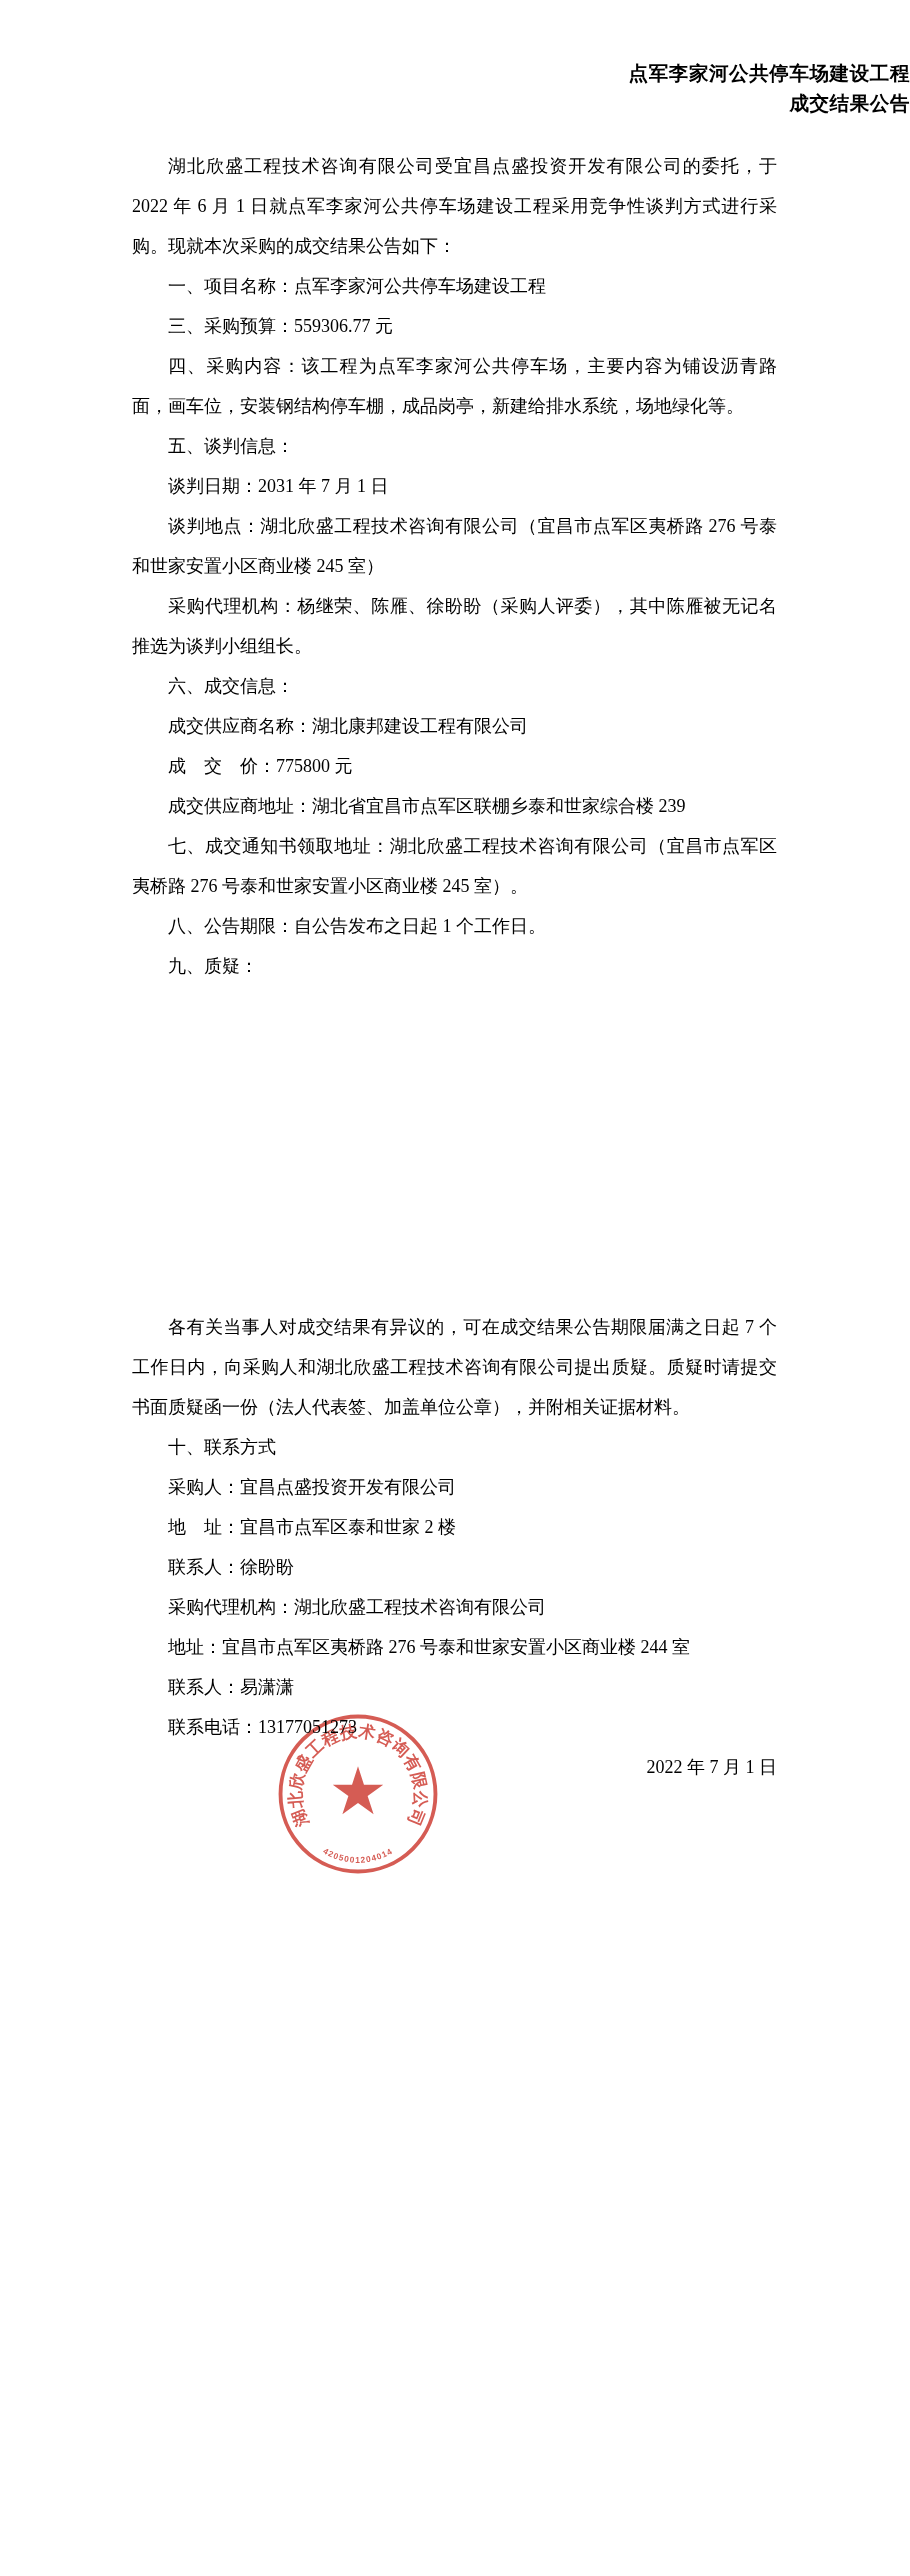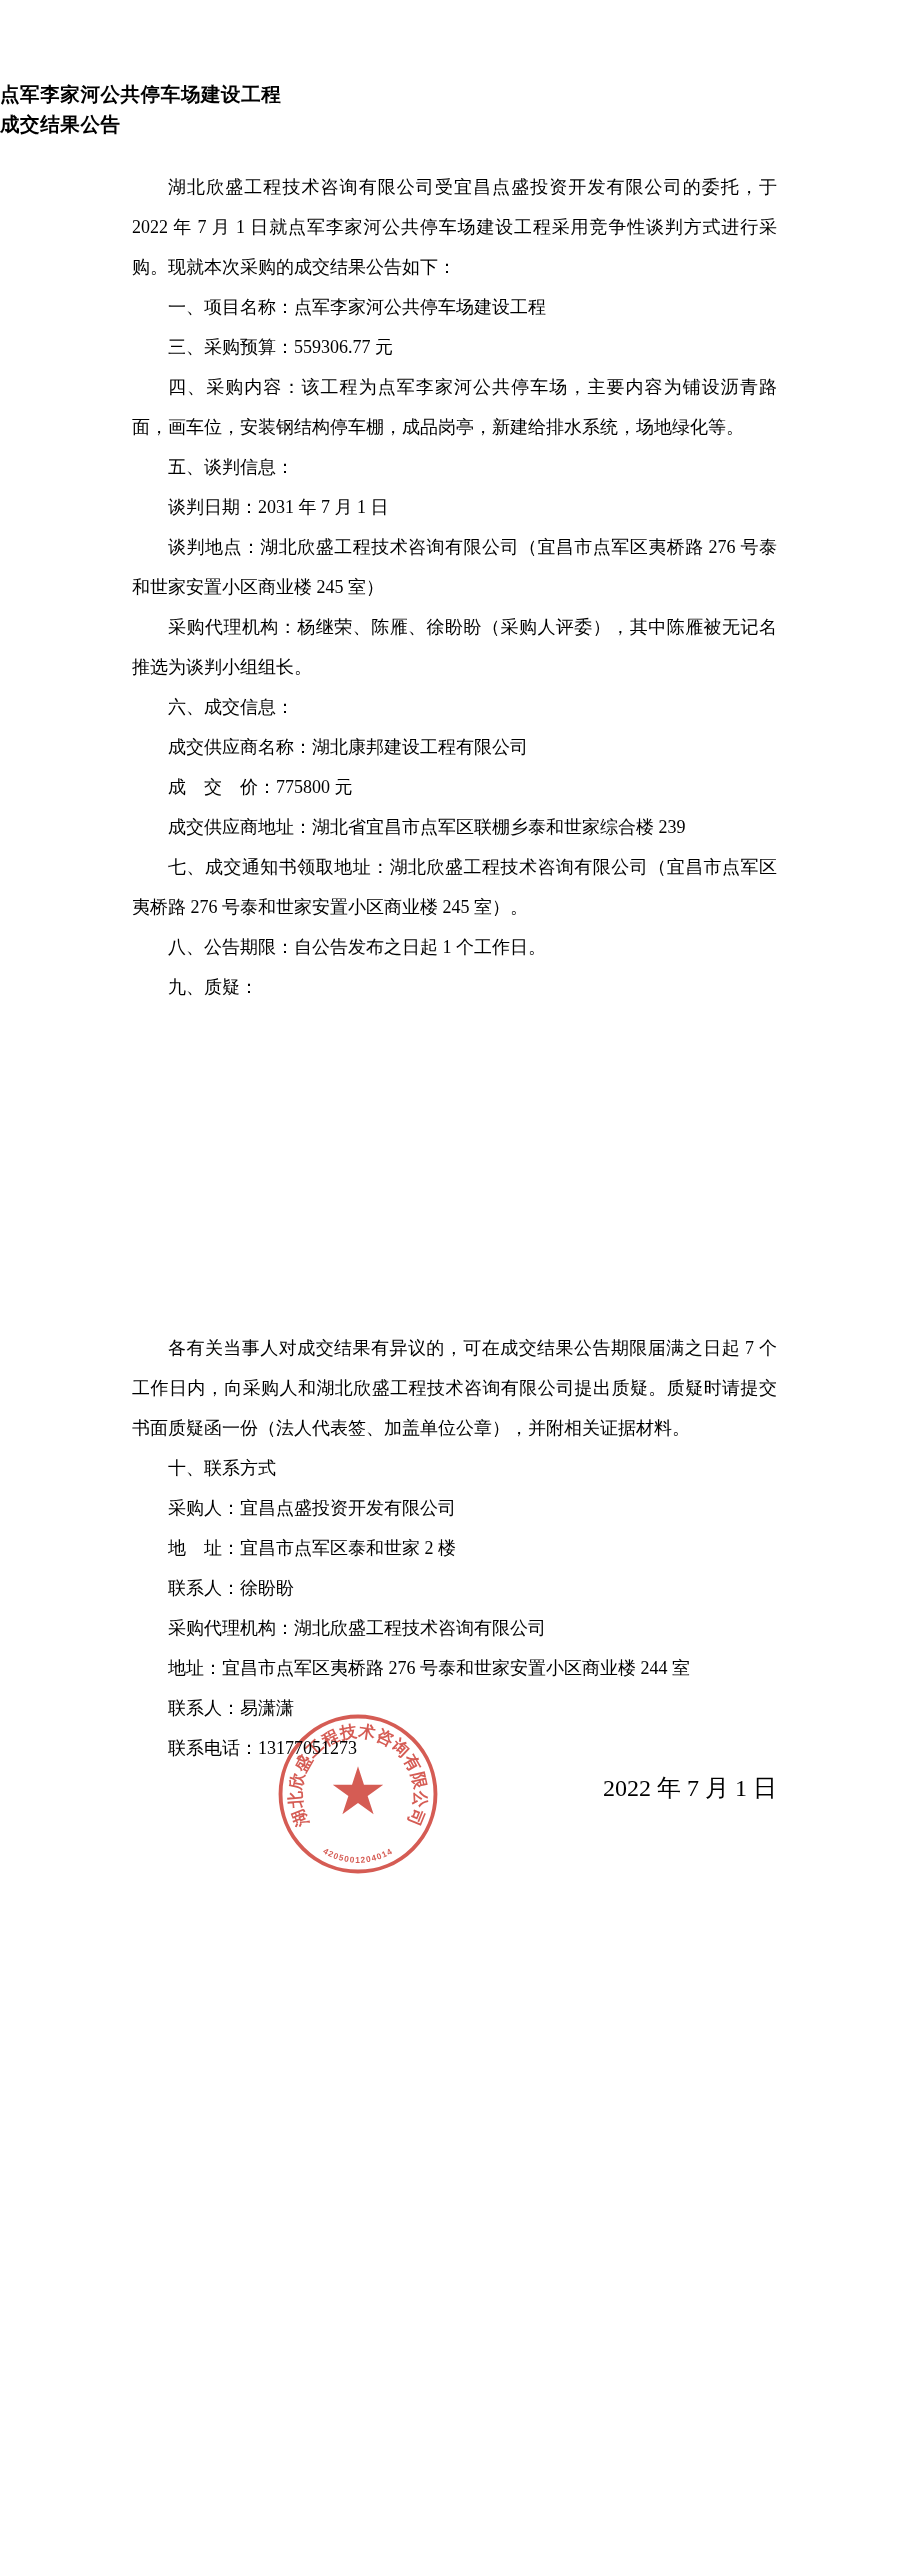--- a/index.html
+++ b/index.html
@@ -14,22 +14,22 @@
     font-family: "Liberation Serif", "DejaVu Serif", serif;
     color: #000000;
   }
   .page {
     position: relative;
     width: 910px;
     height: 2576px;
     background: #ffffff;
   }
   .doc-title {
-    padding-top: 79px;
-    text-align: left;
+    padding-top: 58px;
+    text-align: right;
     font-family: "Liberation Sans", "DejaVu Sans", sans-serif;
     font-weight: bold;
     font-size: 19.5px;
     line-height: 30px;
     letter-spacing: 0.6px;
   }
   .content {
     margin: 27.5px 133px 0 132px; 
     font-size: 18px;
     line-height: 40px;
@@ -39,21 +39,21 @@
     margin: 0;
     text-indent: 2em;
   }
   .blank-gap {
     height: 321px;
   }
   .date-line {
     margin: 0;
     text-indent: 0;
     text-align: right;
-    font-size: 24px;
+    font-size: 18px;
     line-height: 40px;
   }
   .seal {
     position: absolute;
     left: 275px;
     top: 1711px;
     width: 166px;
     height: 166px;
     mix-blend-mode: multiply;
     opacity: 0.88;
@@ -68,21 +68,21 @@
 
 <div class="page">
 
   <div class="doc-title">
     <div>点军李家河公共停车场建设工程</div>
     <div>成交结果公告</div>
   </div>
 
   <div class="content">
     <div>
-        <p>湖北欣盛工程技术咨询有限公司受宜昌点盛投资开发有限公司的委托，于 2022 年 7 月 1 日就点军李家河公共停车场建设工程采用竞争性谈判方式进行采购。现就本次采购的成交结果公告如下：</p>
+        <p>湖北欣盛工程技术咨询有限公司受宜昌点盛投资开发有限公司的委托，于 2022 年 6 月 1 日就点军李家河公共停车场建设工程采用竞争性谈判方式进行采购。现就本次采购的成交结果公告如下：</p>
         <p>一、项目名称：点军李家河公共停车场建设工程</p>
         <p>三、采购预算：559306.77 元</p>
         <p>四、采购内容：该工程为点军李家河公共停车场，主要内容为铺设沥青路面，画车位，安装钢结构停车棚，成品岗亭，新建给排水系统，场地绿化等。</p>
         <p>五、谈判信息：</p>
         <p>谈判日期：2031 年 7 月 1 日</p>
         <p>谈判地点：湖北欣盛工程技术咨询有限公司（宜昌市点军区夷桥路 276 号泰和世家安置小区商业楼 245 室）</p>
         <p>采购代理机构：杨继荣、陈雁、徐盼盼（采购人评委），其中陈雁被无记名推选为谈判小组组长。</p>
         <p>六、成交信息：</p>
         <p>成交供应商名称：湖北康邦建设工程有限公司</p>
         <p>成　交　价：775800 元</p>

